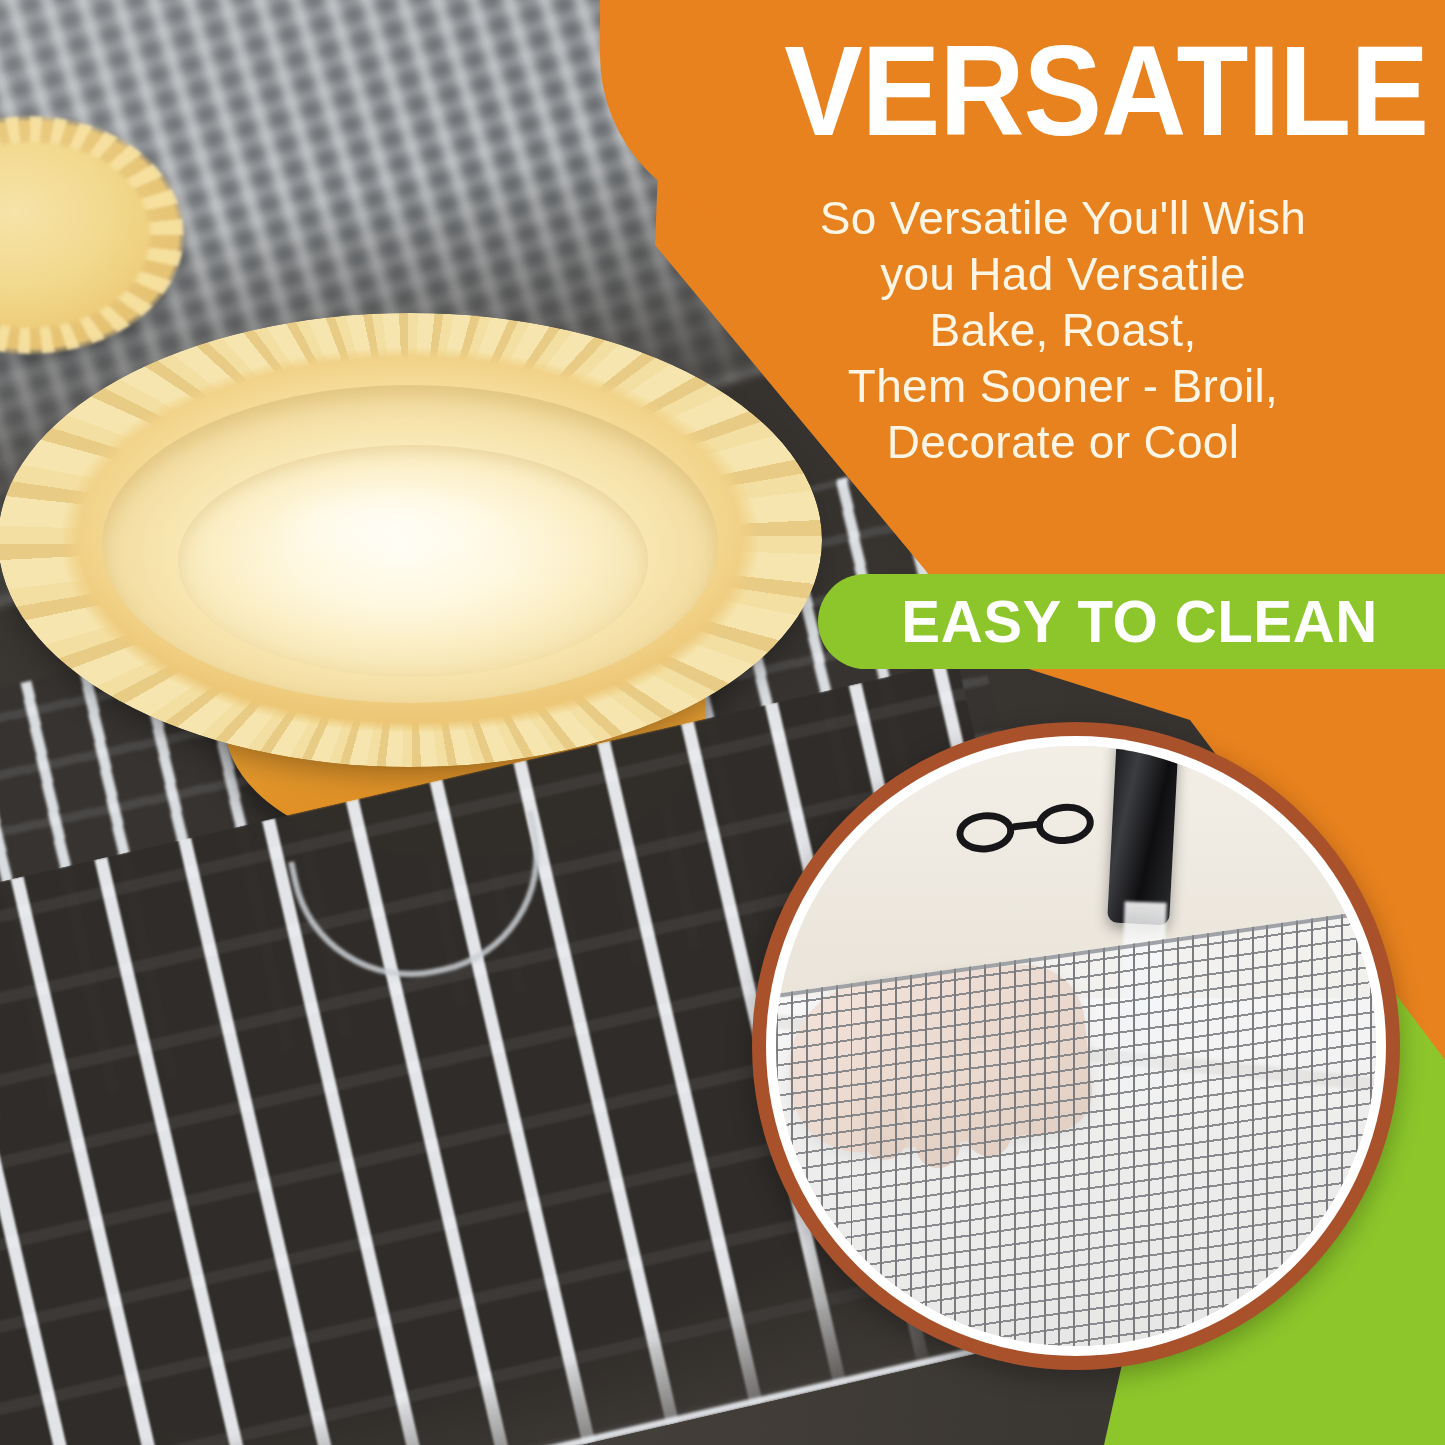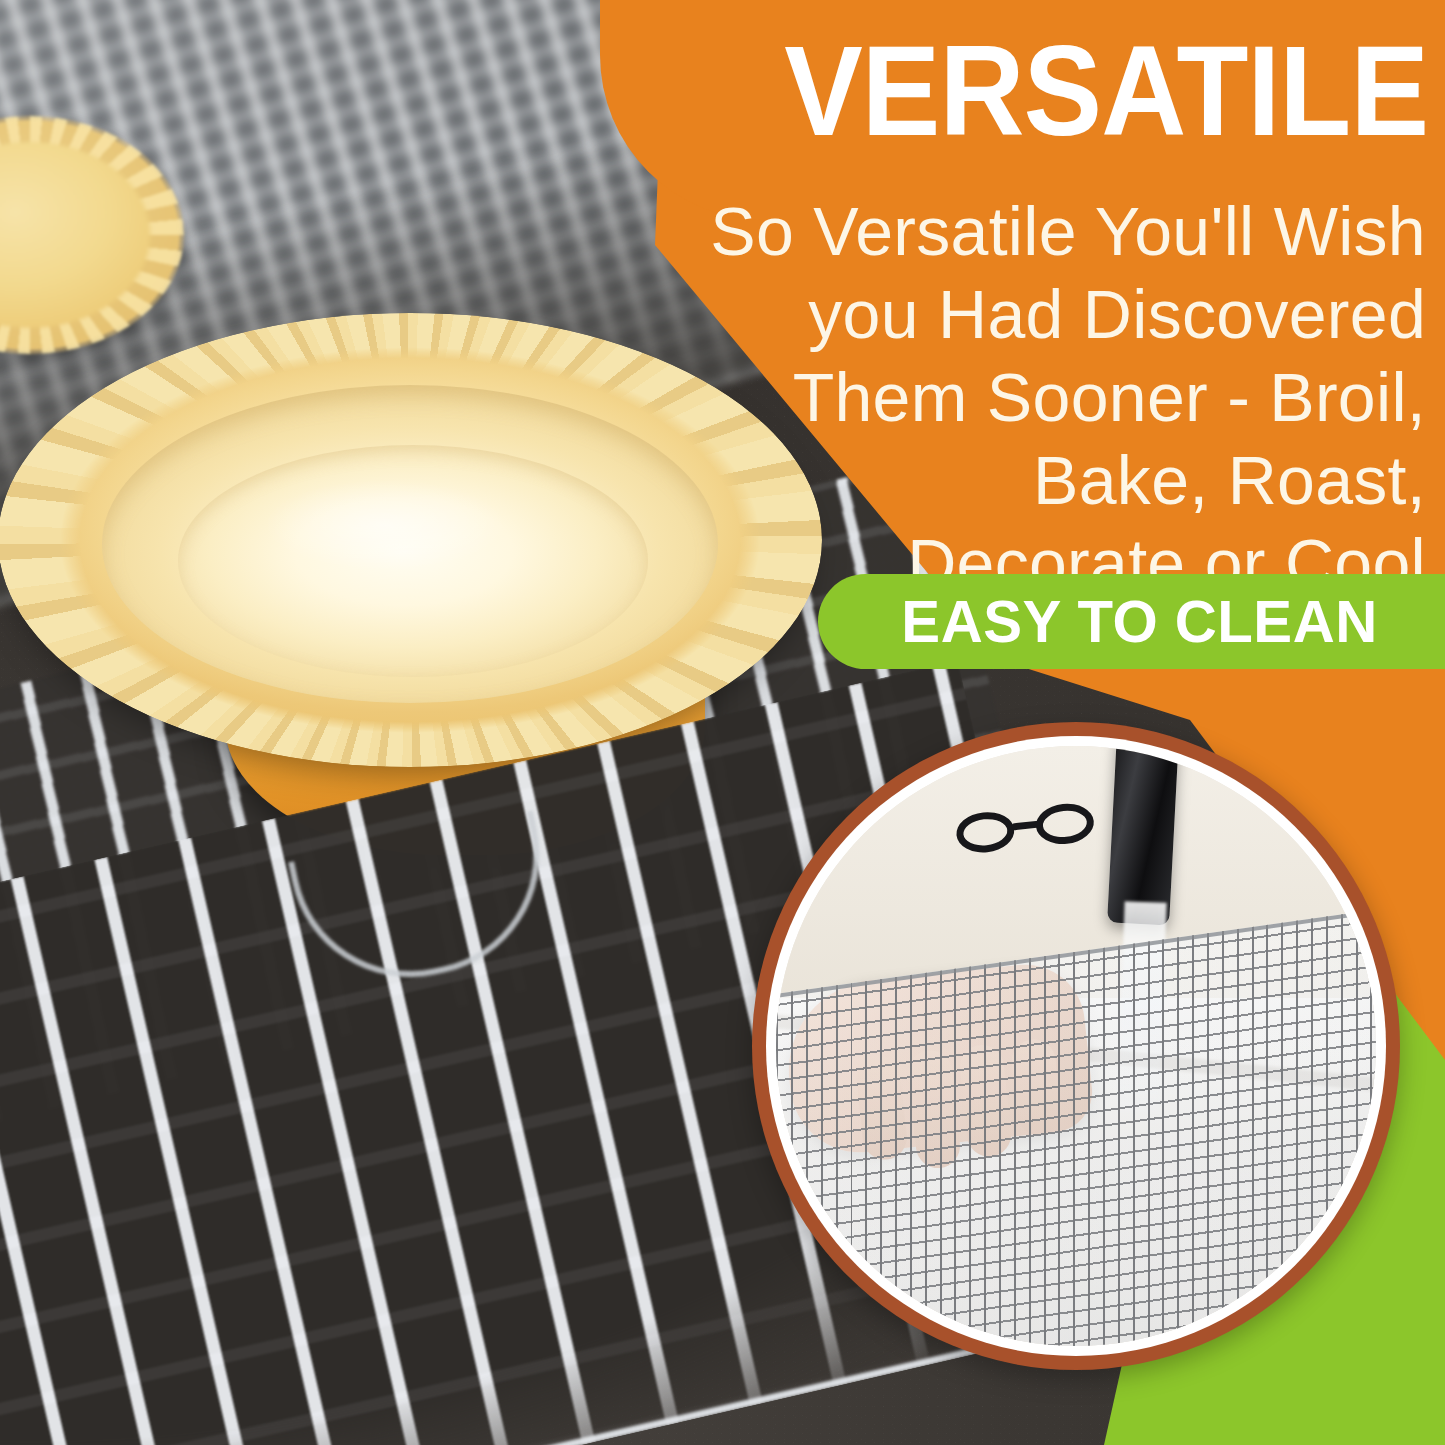--- a/index.html
+++ b/index.html
@@ -198,25 +198,25 @@
     letter-spacing:-1px;
     line-height:1.02;
     transform:scaleX(.92);
     transform-origin:right top;
     white-space:nowrap;
   }
 
   
   .subhead{
     position:absolute; left:700px; top:190px; width:726px;
-    text-align:right;
+    text-align:center;
     color:#fdf6e6;
     font-family:"Liberation Sans", sans-serif;
     font-weight:400;
-    font-size:68px;
+    font-size:46px;
     line-height:1.22;
     letter-spacing:.3px;
   }
 
   
   .pill{
     position:absolute; left:818px; top:574px; width:680px; height:95px;
     background:#8cc62b;
     border-radius:48px;
     display:flex; align-items:center; justify-content:center;
@@ -370,23 +370,23 @@
 
   <div class="green-backdrop"></div>
 
   <div class="orange-panel"></div>
   <div class="orange-cap"></div>
 
   <div class="headline">VERSATILE</div>
 
   <div class="subhead">
     <div>So Versatile You'll Wish</div>
-    <div>you Had Discovered</div>
+    <div>you Had Versatile</div>
+    <div>Bake, Roast,</div>
     <div>Them Sooner - Broil,</div>
-    <div>Bake, Roast,</div>
     <div>Decorate or Cool</div>
   </div>
 
   <div class="pill">
     <span>EASY TO CLEAN</span>
   </div>
 
   <div class="inset">
     <div class="inset-white"></div>
     <div class="inset-photo">

